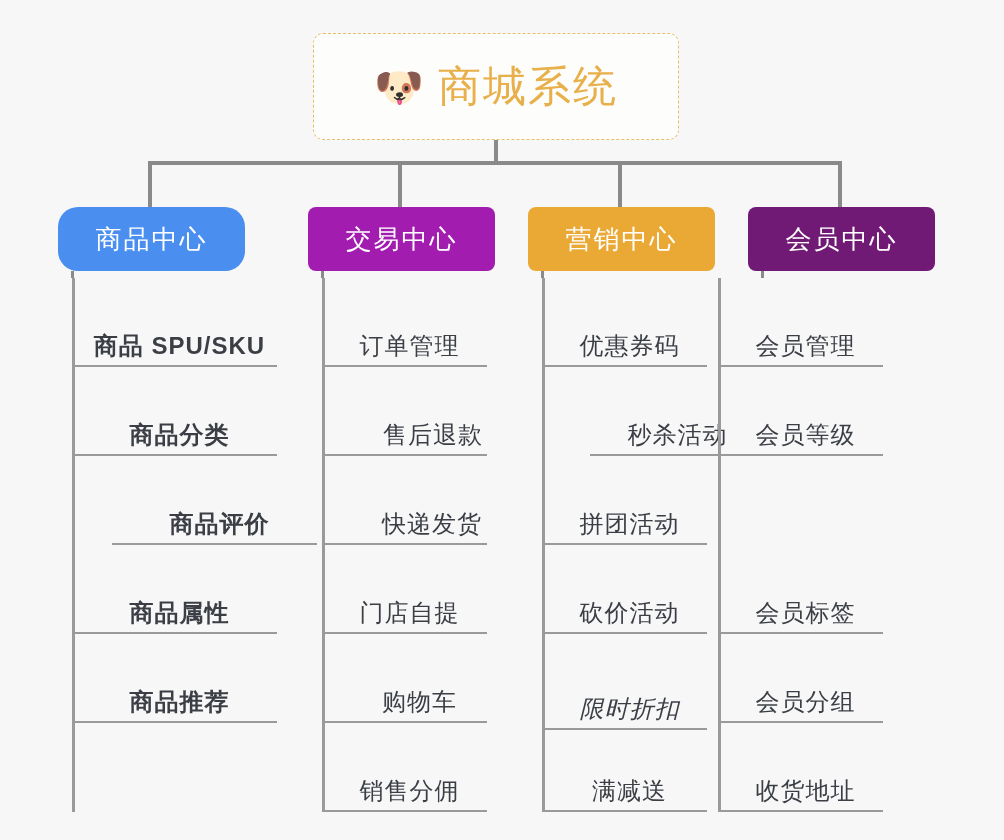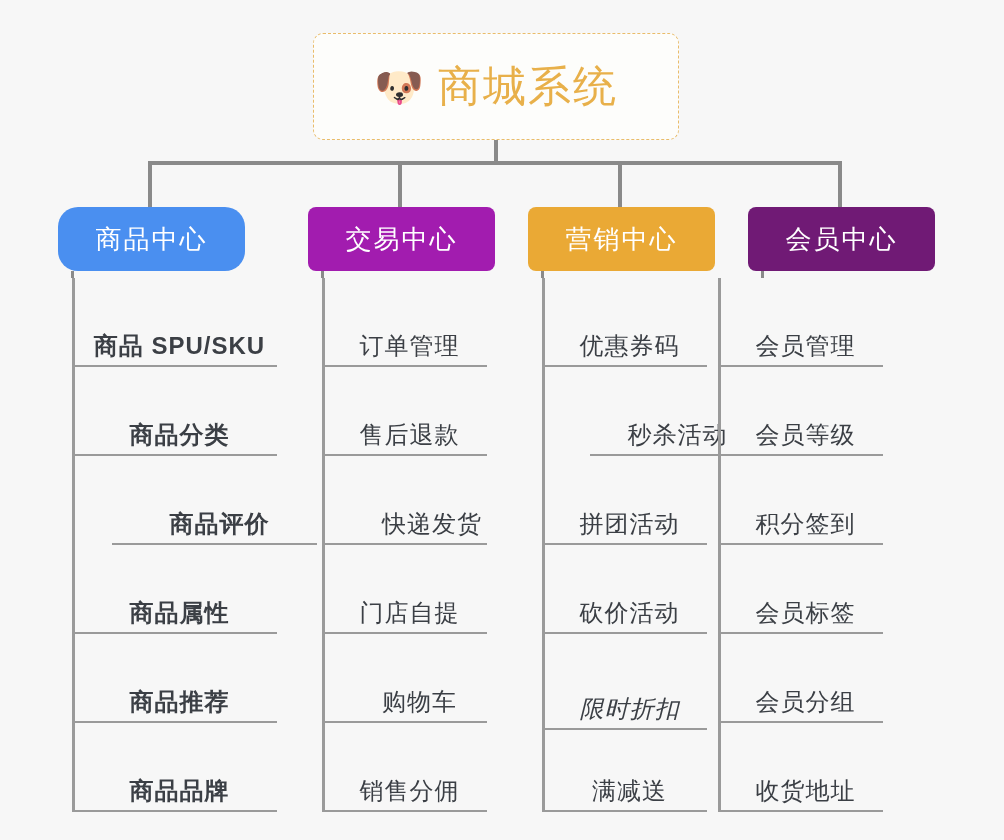--- a/index.html
+++ b/index.html
@@ -143,33 +143,30 @@
         </div>
         <div class="leaf-item" style="top: 178px; width: 205px; margin-left: 40px;">
           <span class="leaf-label">商品评价</span>
         </div>
         <div class="leaf-item" style="top: 267px; width: 205px;">
           <span class="leaf-label">商品属性</span>
         </div>
         <div class="leaf-item" style="top: 356px; width: 205px;">
           <span class="leaf-label">商品推荐</span>
         </div>
-        <div class="leaf-item" style="top: 445px; width: 205px;">
-          <span class="leaf-label">商品品牌</span>
-        </div>
       </div>
       <div class="cat-header" style="left: 308px; top: 207px; width: 187px; background: #a21caf;">
         <span>交易中心</span>
       </div>
       <div class="leaf-col" style="left: 322px; width: 165px; height: 534px;">
         <div class="leaf-spine" style="height: 534px;"></div>
         <div class="leaf-item" style="top: 0px; width: 165px;">
           <span class="leaf-label">订单管理</span>
         </div>
-        <div class="leaf-item" style="top: 89px; width: 165px;">
+        <div class="leaf-item" style="top: 89px; width: 165px; justify-content: flex-end;">
           <span class="leaf-label">售后退款</span>
         </div>
         <div class="leaf-item" style="top: 178px; width: 165px; padding-left: 45px;">
           <span class="leaf-label">快递发货</span>
         </div>
         <div class="leaf-item" style="top: 267px; width: 165px;">
           <span class="leaf-label">门店自提</span>
         </div>
         <div class="leaf-item" style="top: 356px; width: 165px; padding-left: 20px;">
           <span class="leaf-label">购物车</span>
@@ -206,23 +203,20 @@
         <span>会员中心</span>
       </div>
       <div class="leaf-col" style="left: 718px; width: 165px; height: 534px;">
         <div class="leaf-spine" style="height: 534px;"></div>
         <div class="leaf-item" style="top: 0px; width: 165px;">
           <span class="leaf-label">会员管理</span>
         </div>
         <div class="leaf-item" style="top: 89px; width: 165px;">
           <span class="leaf-label">会员等级</span>
         </div>
-        <div class="leaf-item" style="top: 178px; width: 165px;">
-          <span class="leaf-label">积分签到</span>
-        </div>
         <div class="leaf-item" style="top: 267px; width: 165px;">
           <span class="leaf-label">会员标签</span>
         </div>
         <div class="leaf-item" style="top: 356px; width: 165px;">
           <span class="leaf-label">会员分组</span>
         </div>
         <div class="leaf-item" style="top: 445px; width: 165px;">
           <span class="leaf-label">收货地址</span>
         </div>
       </div>

